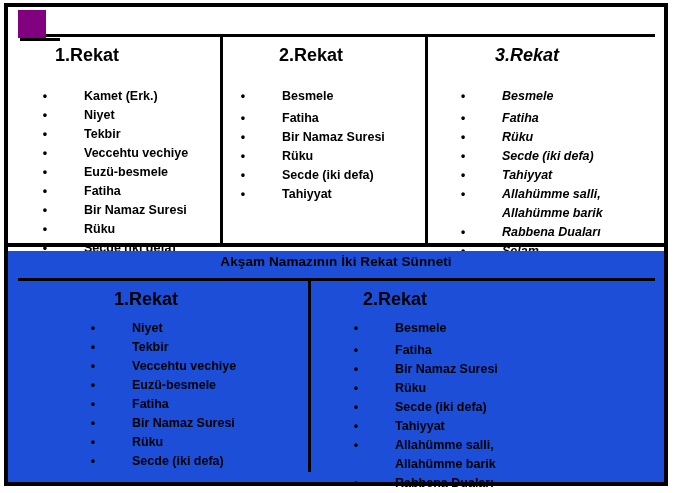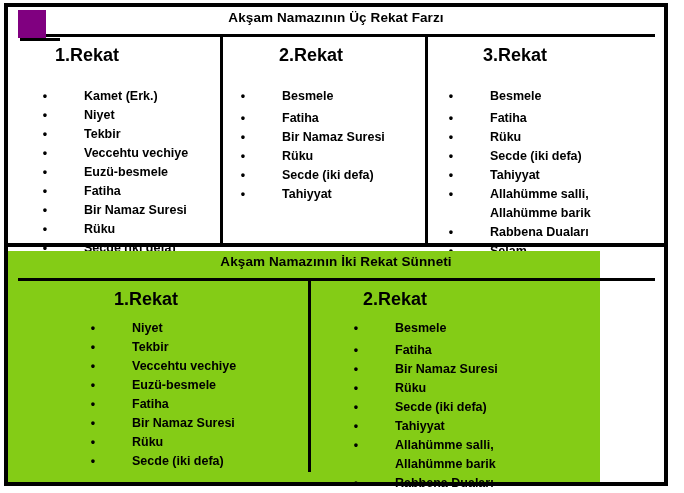--- a/index.html
+++ b/index.html
@@ -40,24 +40,24 @@
     width: 656px;
     height: 240px;
     box-sizing: border-box;
     border-bottom: 4px solid #000000;
     background: #ffffff;
   }
   .section-bottom {
     position: absolute;
     left: 8px;
     top: 251px;
-    width: 592px;
+    width: 656px;
     height: 231px;
     box-sizing: border-box;
-    background: #84cc16;
+    background: #1d4ed8;
   }
 
   .section-title {
     position: absolute;
     left: 0;
     top: 3px;
     width: 656px;
     text-align: center;
     font-size: 13.5px;
     font-weight: bold;
@@ -153,21 +153,20 @@
     background: #000000;
   }
 </style>
 </head>
 <body>
 
 <div class="page">
   <div class="outer-frame"></div>
 
   <div class="section-top">
-    <div class="section-title">Akşam Namazının Üç Rekat Farzı</div>
     <div class="title-rule"></div>
 
     <div class="cols">
       <div class="vrule" style="left:212px; bottom:0;"></div>
       <div class="vrule" style="left:417px; bottom:0;"></div>
 
       <div class="col" style="left:0; width:212px;">
         <div class="col-heading" style="left:47px;">1.Rekat</div>
         <ul class="items" style="left:32px; top:50px;">
           <li><span class="bullet">•</span><span>Kamet (Erk.)</span></li>
@@ -187,21 +186,21 @@
         <ul class="items" style="left:15px; top:50px;">
           <li class="gap-after"><span class="bullet">•</span><span>Besmele</span></li>
           <li><span class="bullet">•</span><span>Fatiha</span></li>
           <li><span class="bullet">•</span><span>Bir Namaz Suresi</span></li>
           <li><span class="bullet">•</span><span>Rüku</span></li>
           <li><span class="bullet">•</span><span>Secde (iki defa)</span></li>
           <li><span class="bullet">•</span><span>Tahiyyat</span></li>
         </ul>
       </div>
 
-      <div class="col" style="left:420px; width:236px;">
+      <div class="col" style="left:432px; width:236px;font-style:italic;">
         <div class="col-heading" style="left:55px;">3.Rekat</div>
         <ul class="items" style="left:18px; top:50px;">
           <li class="gap-after"><span class="bullet">•</span><span>Besmele</span></li>
           <li><span class="bullet">•</span><span>Fatiha</span></li>
           <li><span class="bullet">•</span><span>Rüku</span></li>
           <li><span class="bullet">•</span><span>Secde (iki defa)</span></li>
           <li><span class="bullet">•</span><span>Tahiyyat</span></li>
           <li><span class="bullet">•</span><span>Allahümme salli,</span></li>
           <li class="cont"><span>Allahümme barik</span></li>
           <li><span class="bullet">•</span><span>Rabbena Duaları</span></li>

